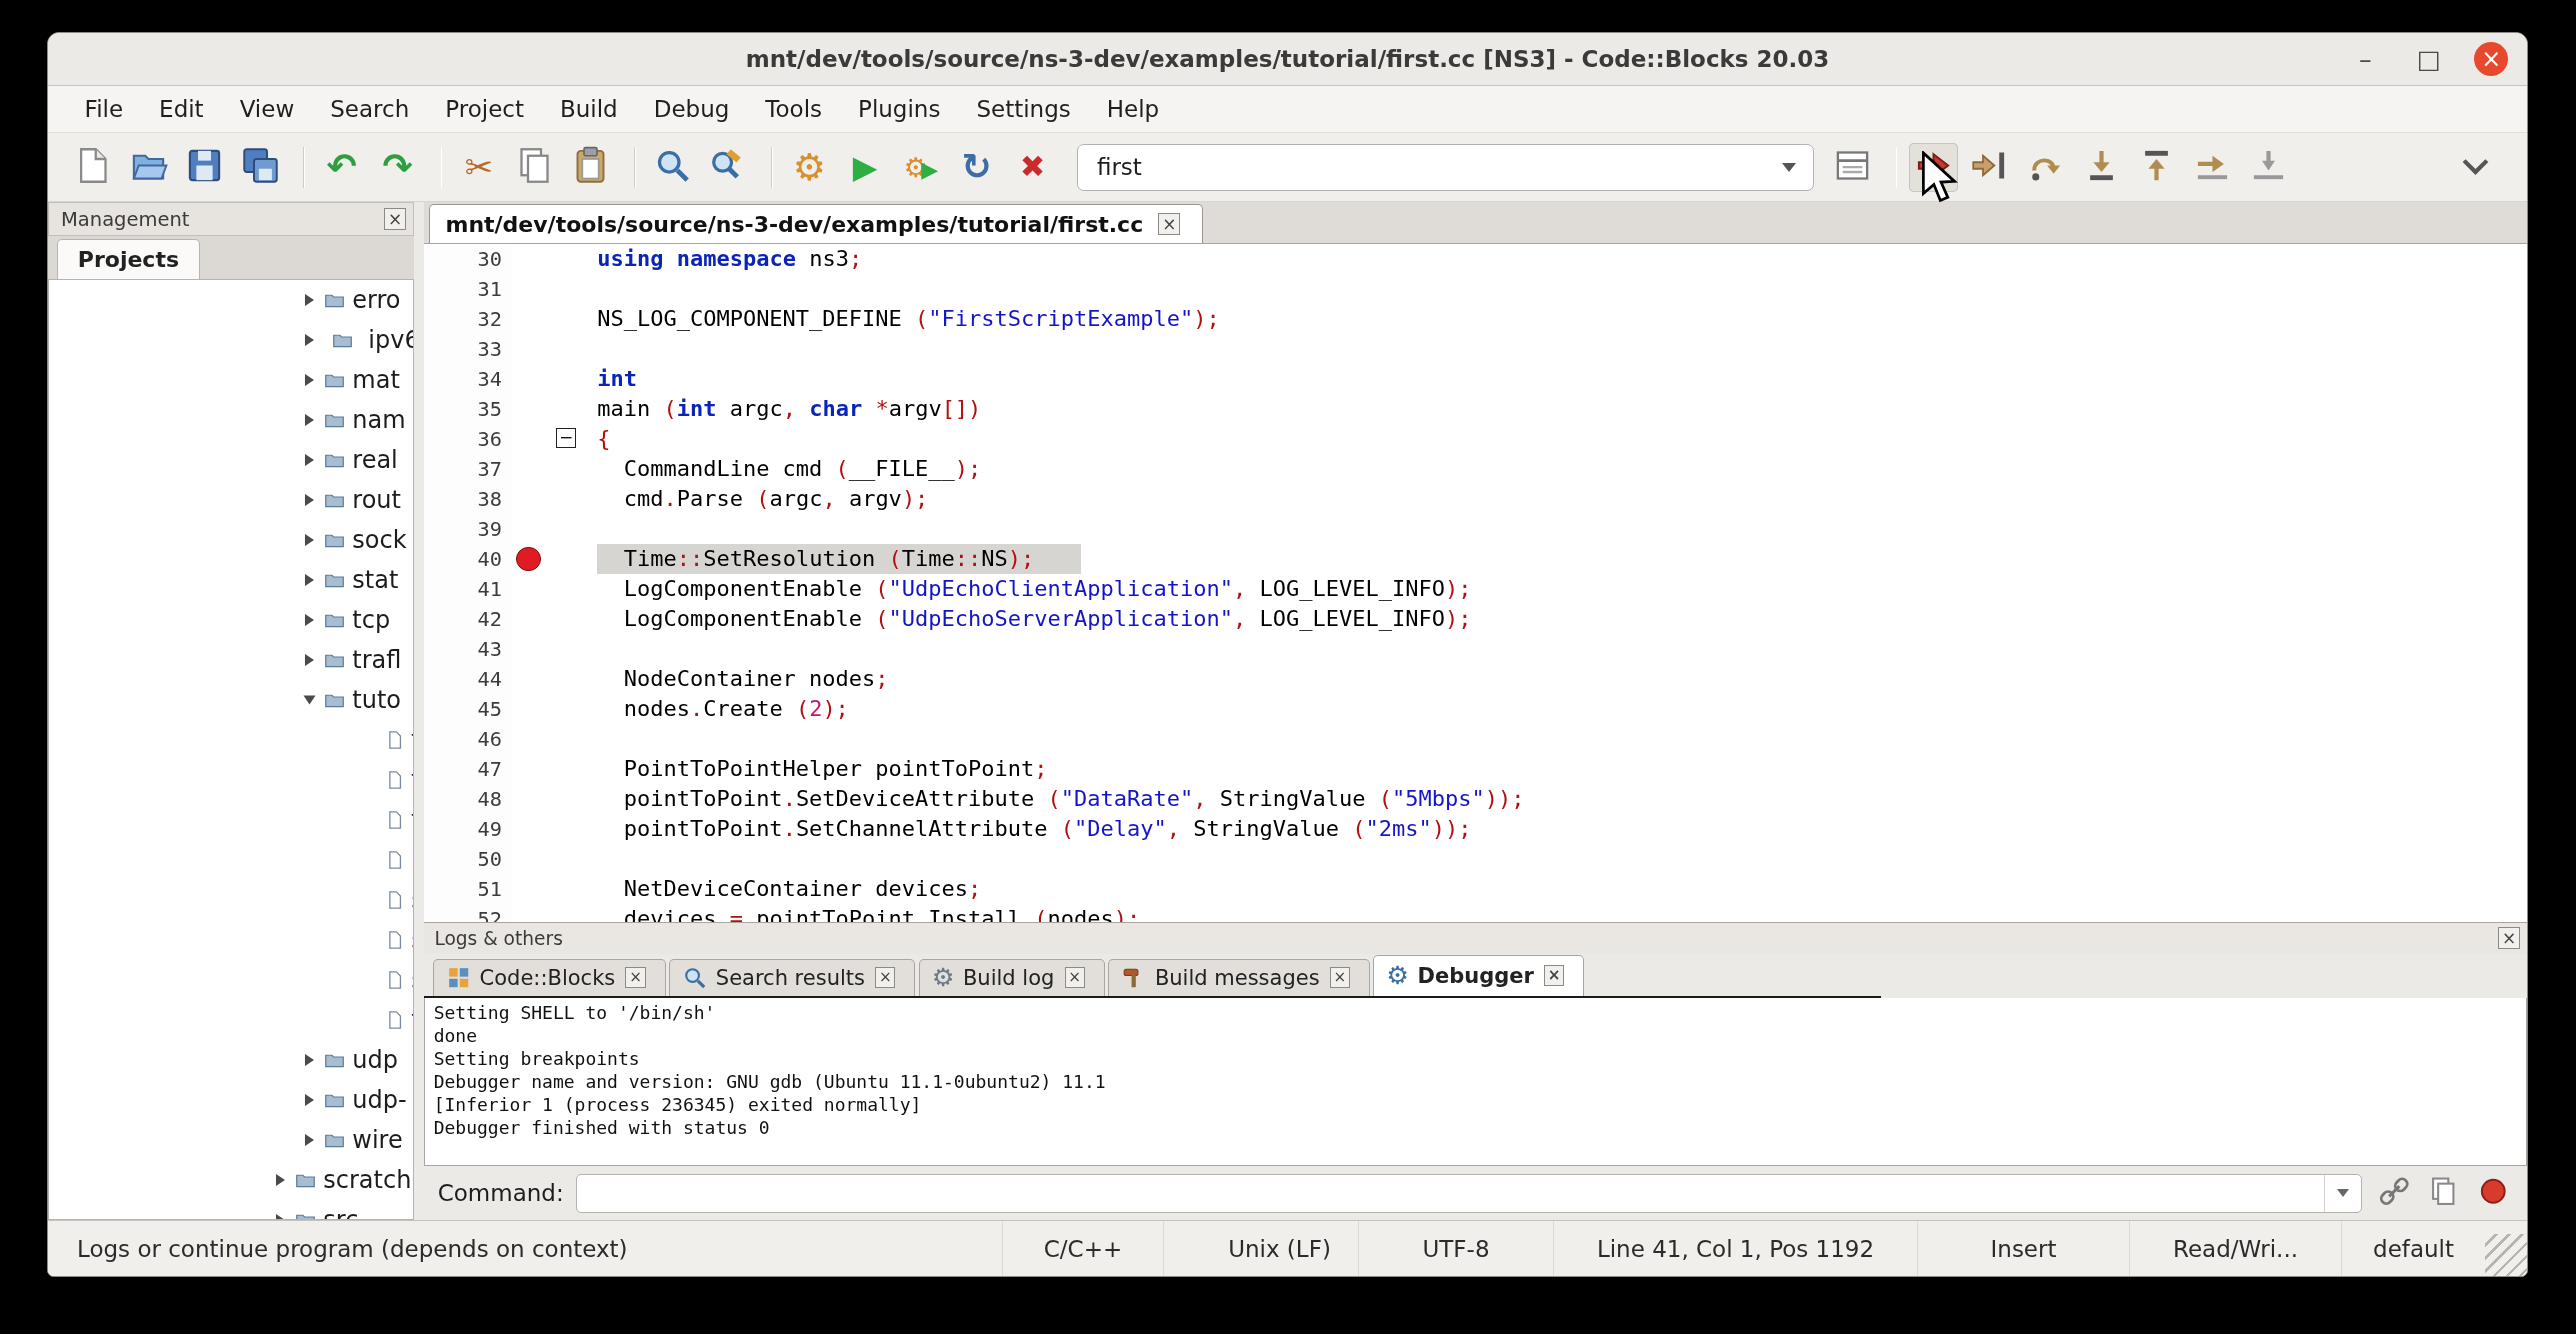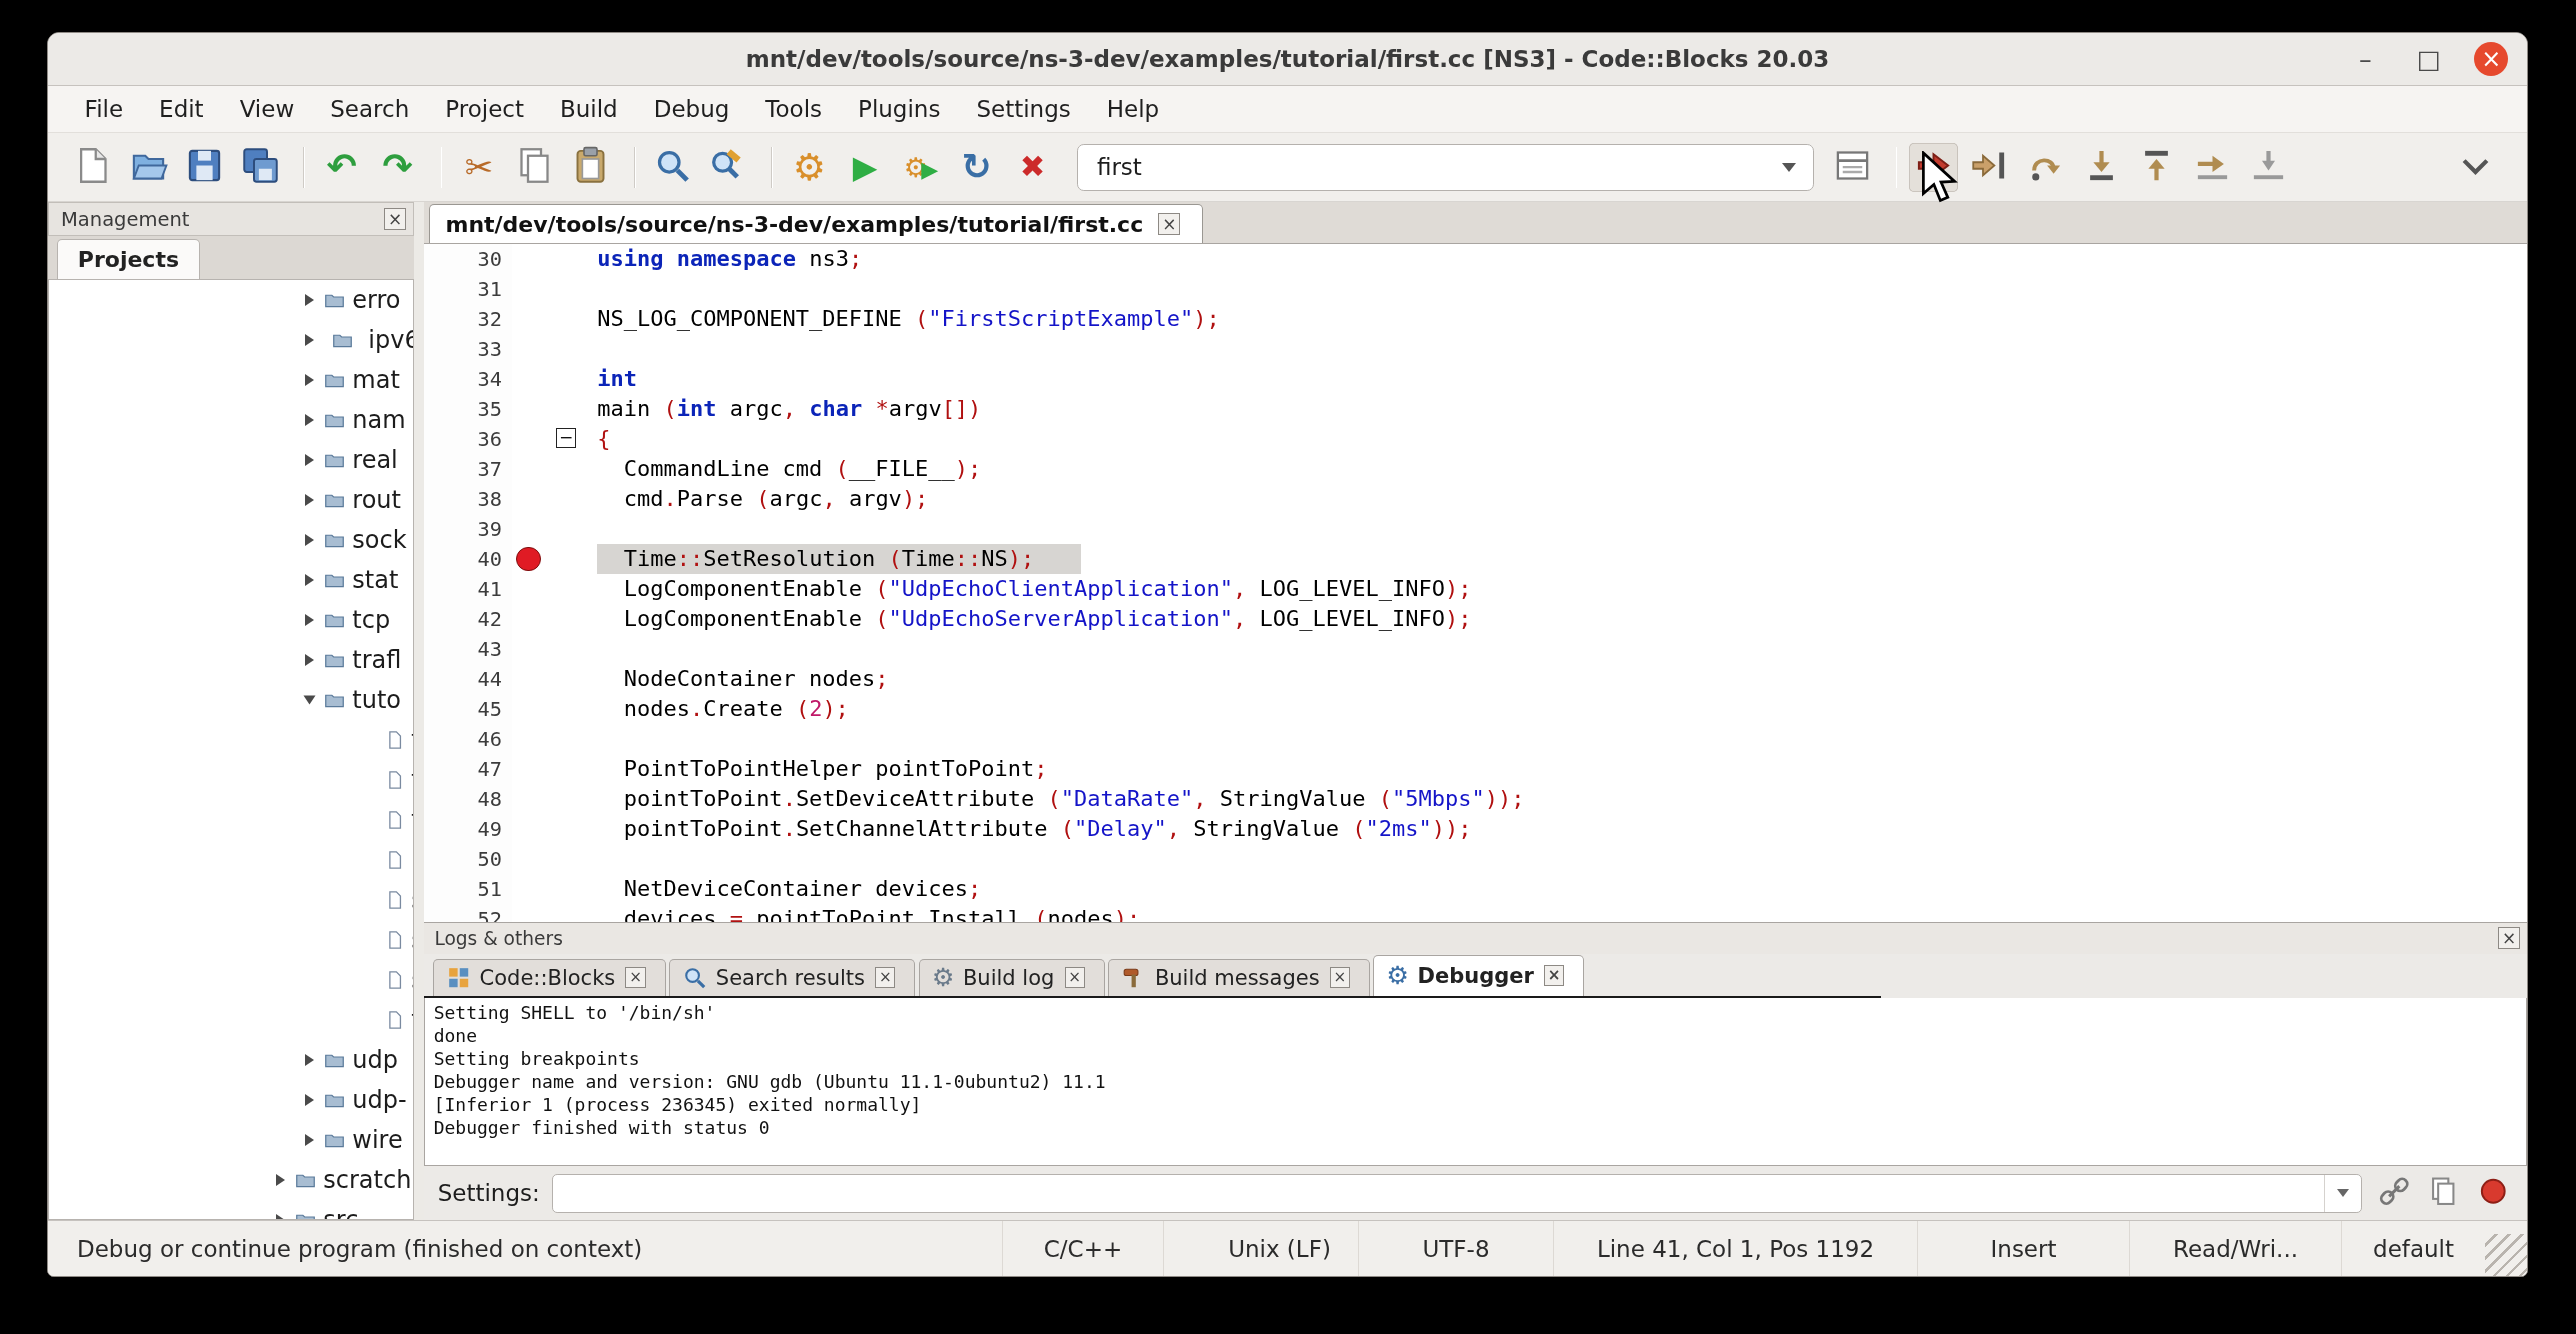--- a/index.html
+++ b/index.html
@@ -750,21 +750,21 @@
         <div class="logs-divider"></div>
         <div class="log-output">
             <div class="logline">Setting SHELL to '/bin/sh'</div>
             <div class="logline">done</div>
             <div class="logline">Setting breakpoints</div>
             <div class="logline">Debugger name and version: GNU gdb (Ubuntu 11.1-0ubuntu2) 11.1</div>
             <div class="logline">[Inferior 1 (process 236345) exited normally]</div>
             <div class="logline">Debugger finished with status 0</div>
           </div>
         <div class="cmdrow">
-          <span class="lbl">Settings:</span>
+          <span class="lbl">Command:</span>
           <div class="cmdinput">
             <input value="" style="">
             <span class="chevbox">
                 <span class="chevdn"></span>
               </span>
           </div>
           <span id="cmdbtns" style="display:flex;gap:8.5px;">
               <span class="cmdbtn">
                 <span class="icon"><svg width="30.5" height="30.5" viewBox="0 0 24 24" xmlns="http://www.w3.org/2000/svg">
                     <line x1="8" y1="16" x2="16" y2="8" stroke="#777" stroke-width="2.4"></line>
@@ -783,21 +783,21 @@
                     <circle cx="12" cy="12" r="9" fill="#d83a2e" stroke="#8e1f16" stroke-width="1.5"></circle>
                   </svg></span>
               </span>
             </span>
         </div>
       </div>
     </div>
   </div>
 
   <div class="statusbar">
-      <div class="st msg">Debug or continue program (finished on context)</div>
+      <div class="st msg">Logs or continue program (depends on context)</div>
       <div class="st" style="width: 161px;">C/C++</div>
       <div class="st" style="width: 195px; padding-left: 37px;">Unix (LF)</div>
       <div class="st" style="width: 195px;">UTF-8</div>
       <div class="st" style="width: 364px;">Line 41, Col 1, Pos 1192</div>
       <div class="st" style="width: 212px;">Insert</div>
       <div class="st" style="width: 212px;">Read/Wri...</div>
       <div class="st" style="width: 144px;">default</div>
       <div class="grip"></div>
     </div>
 </div>

